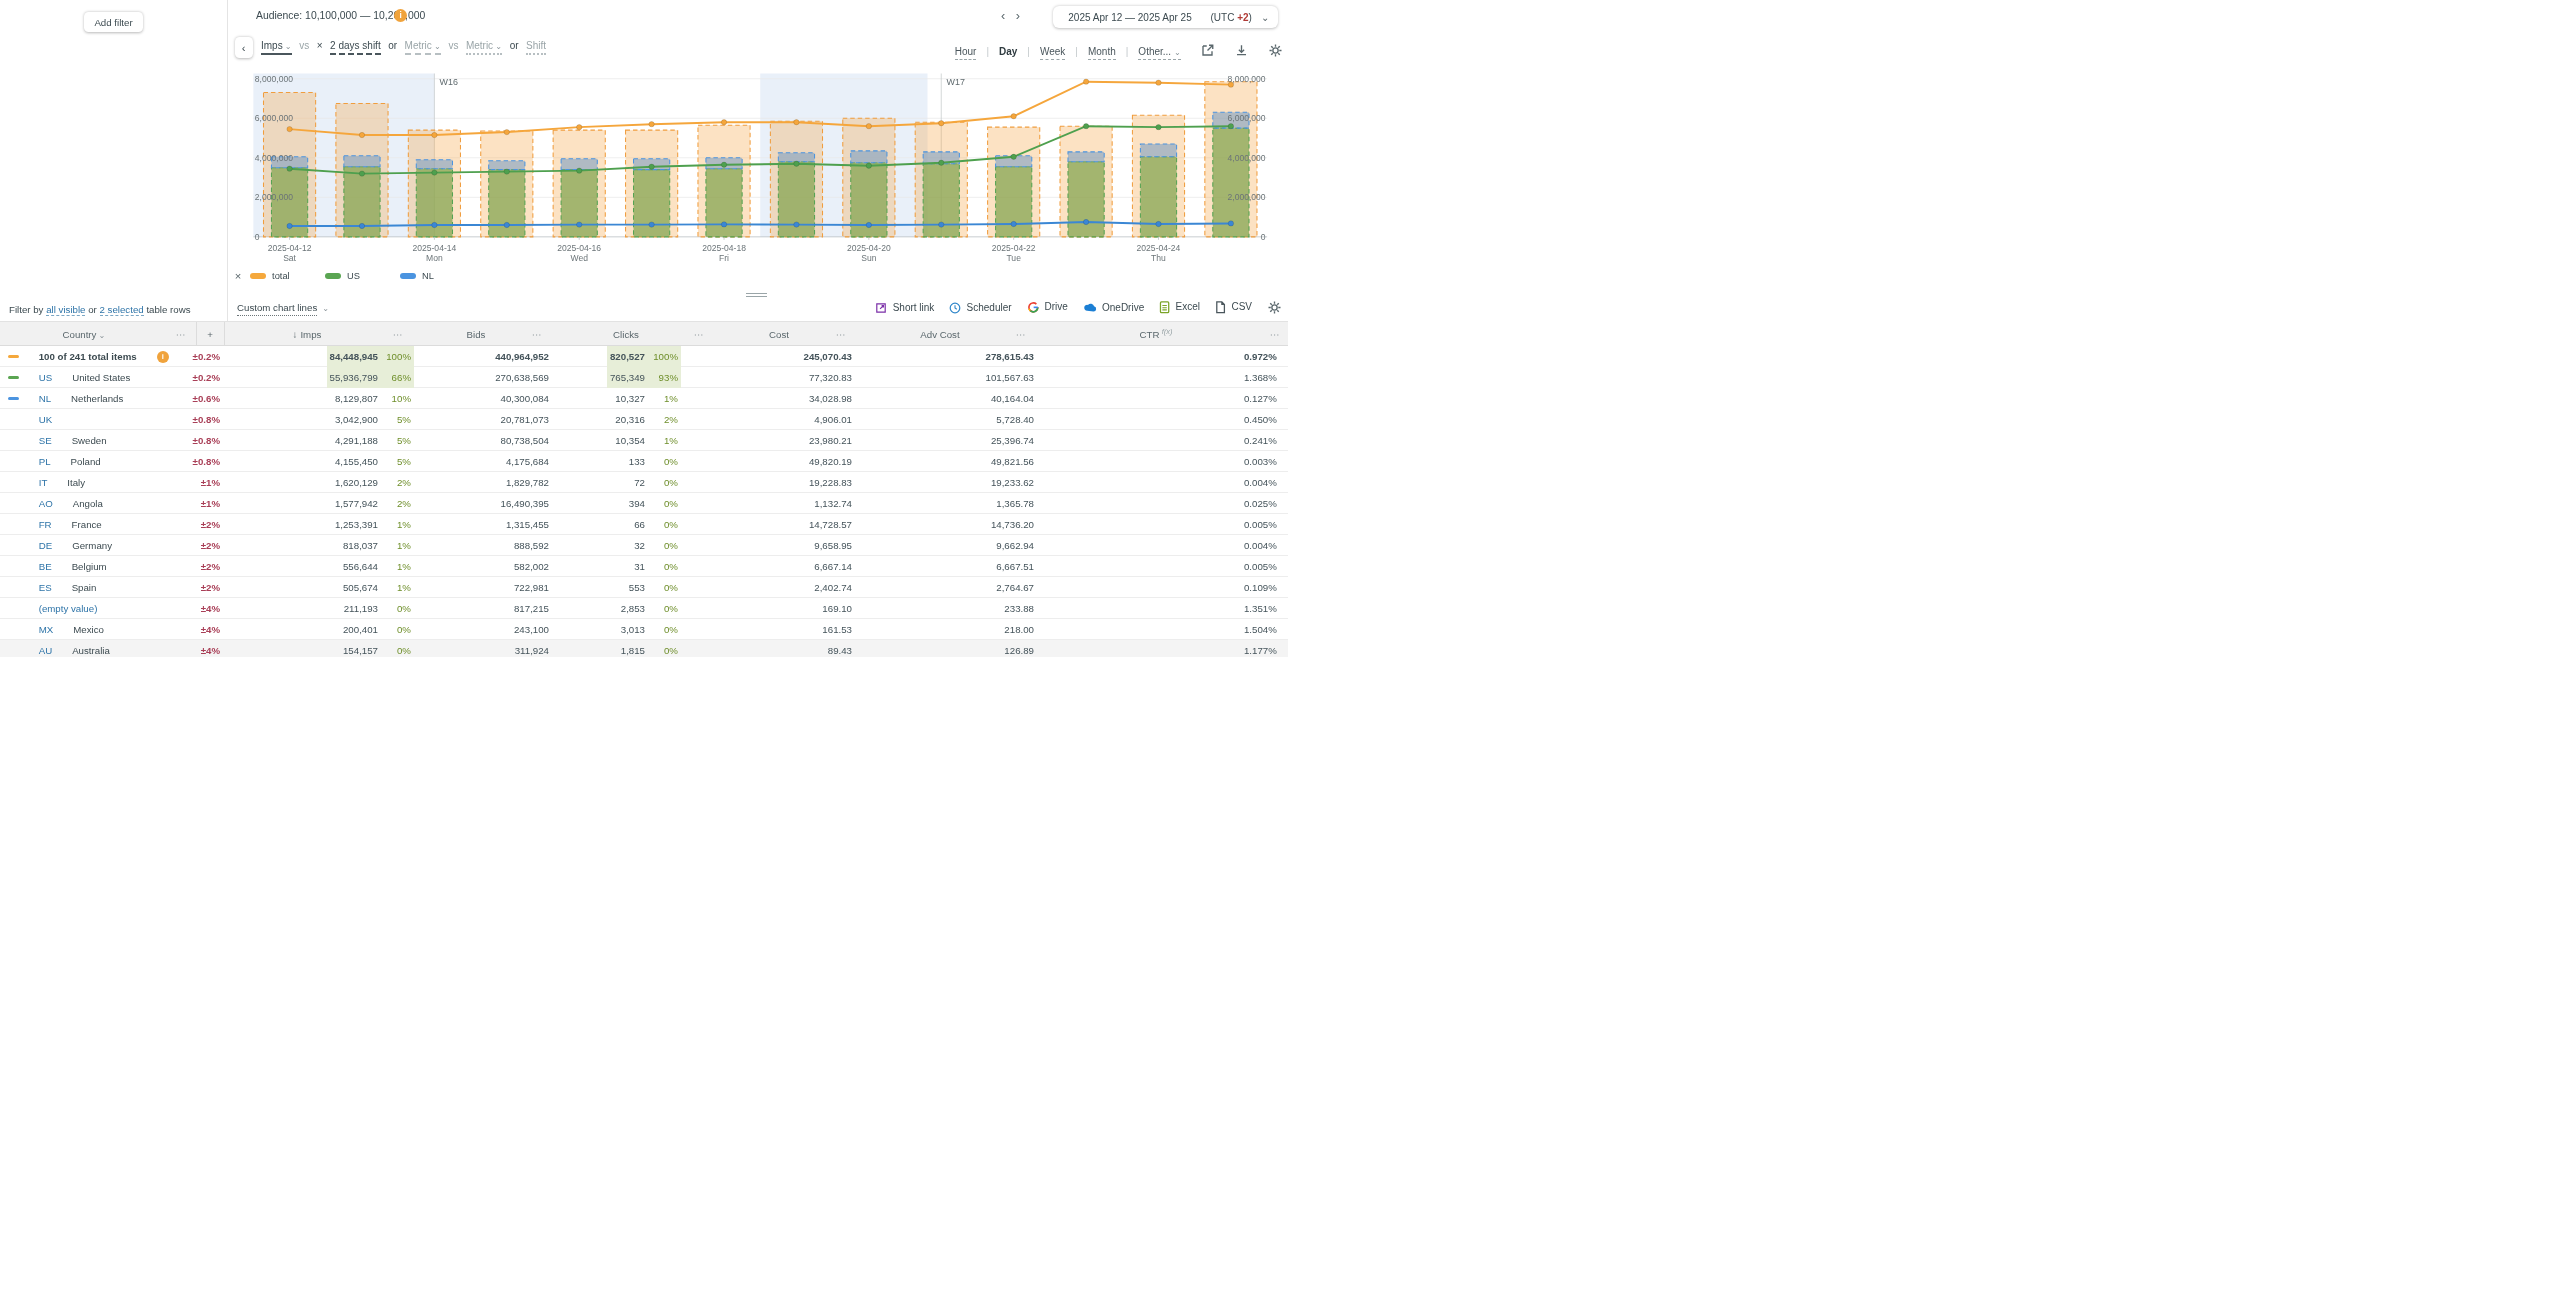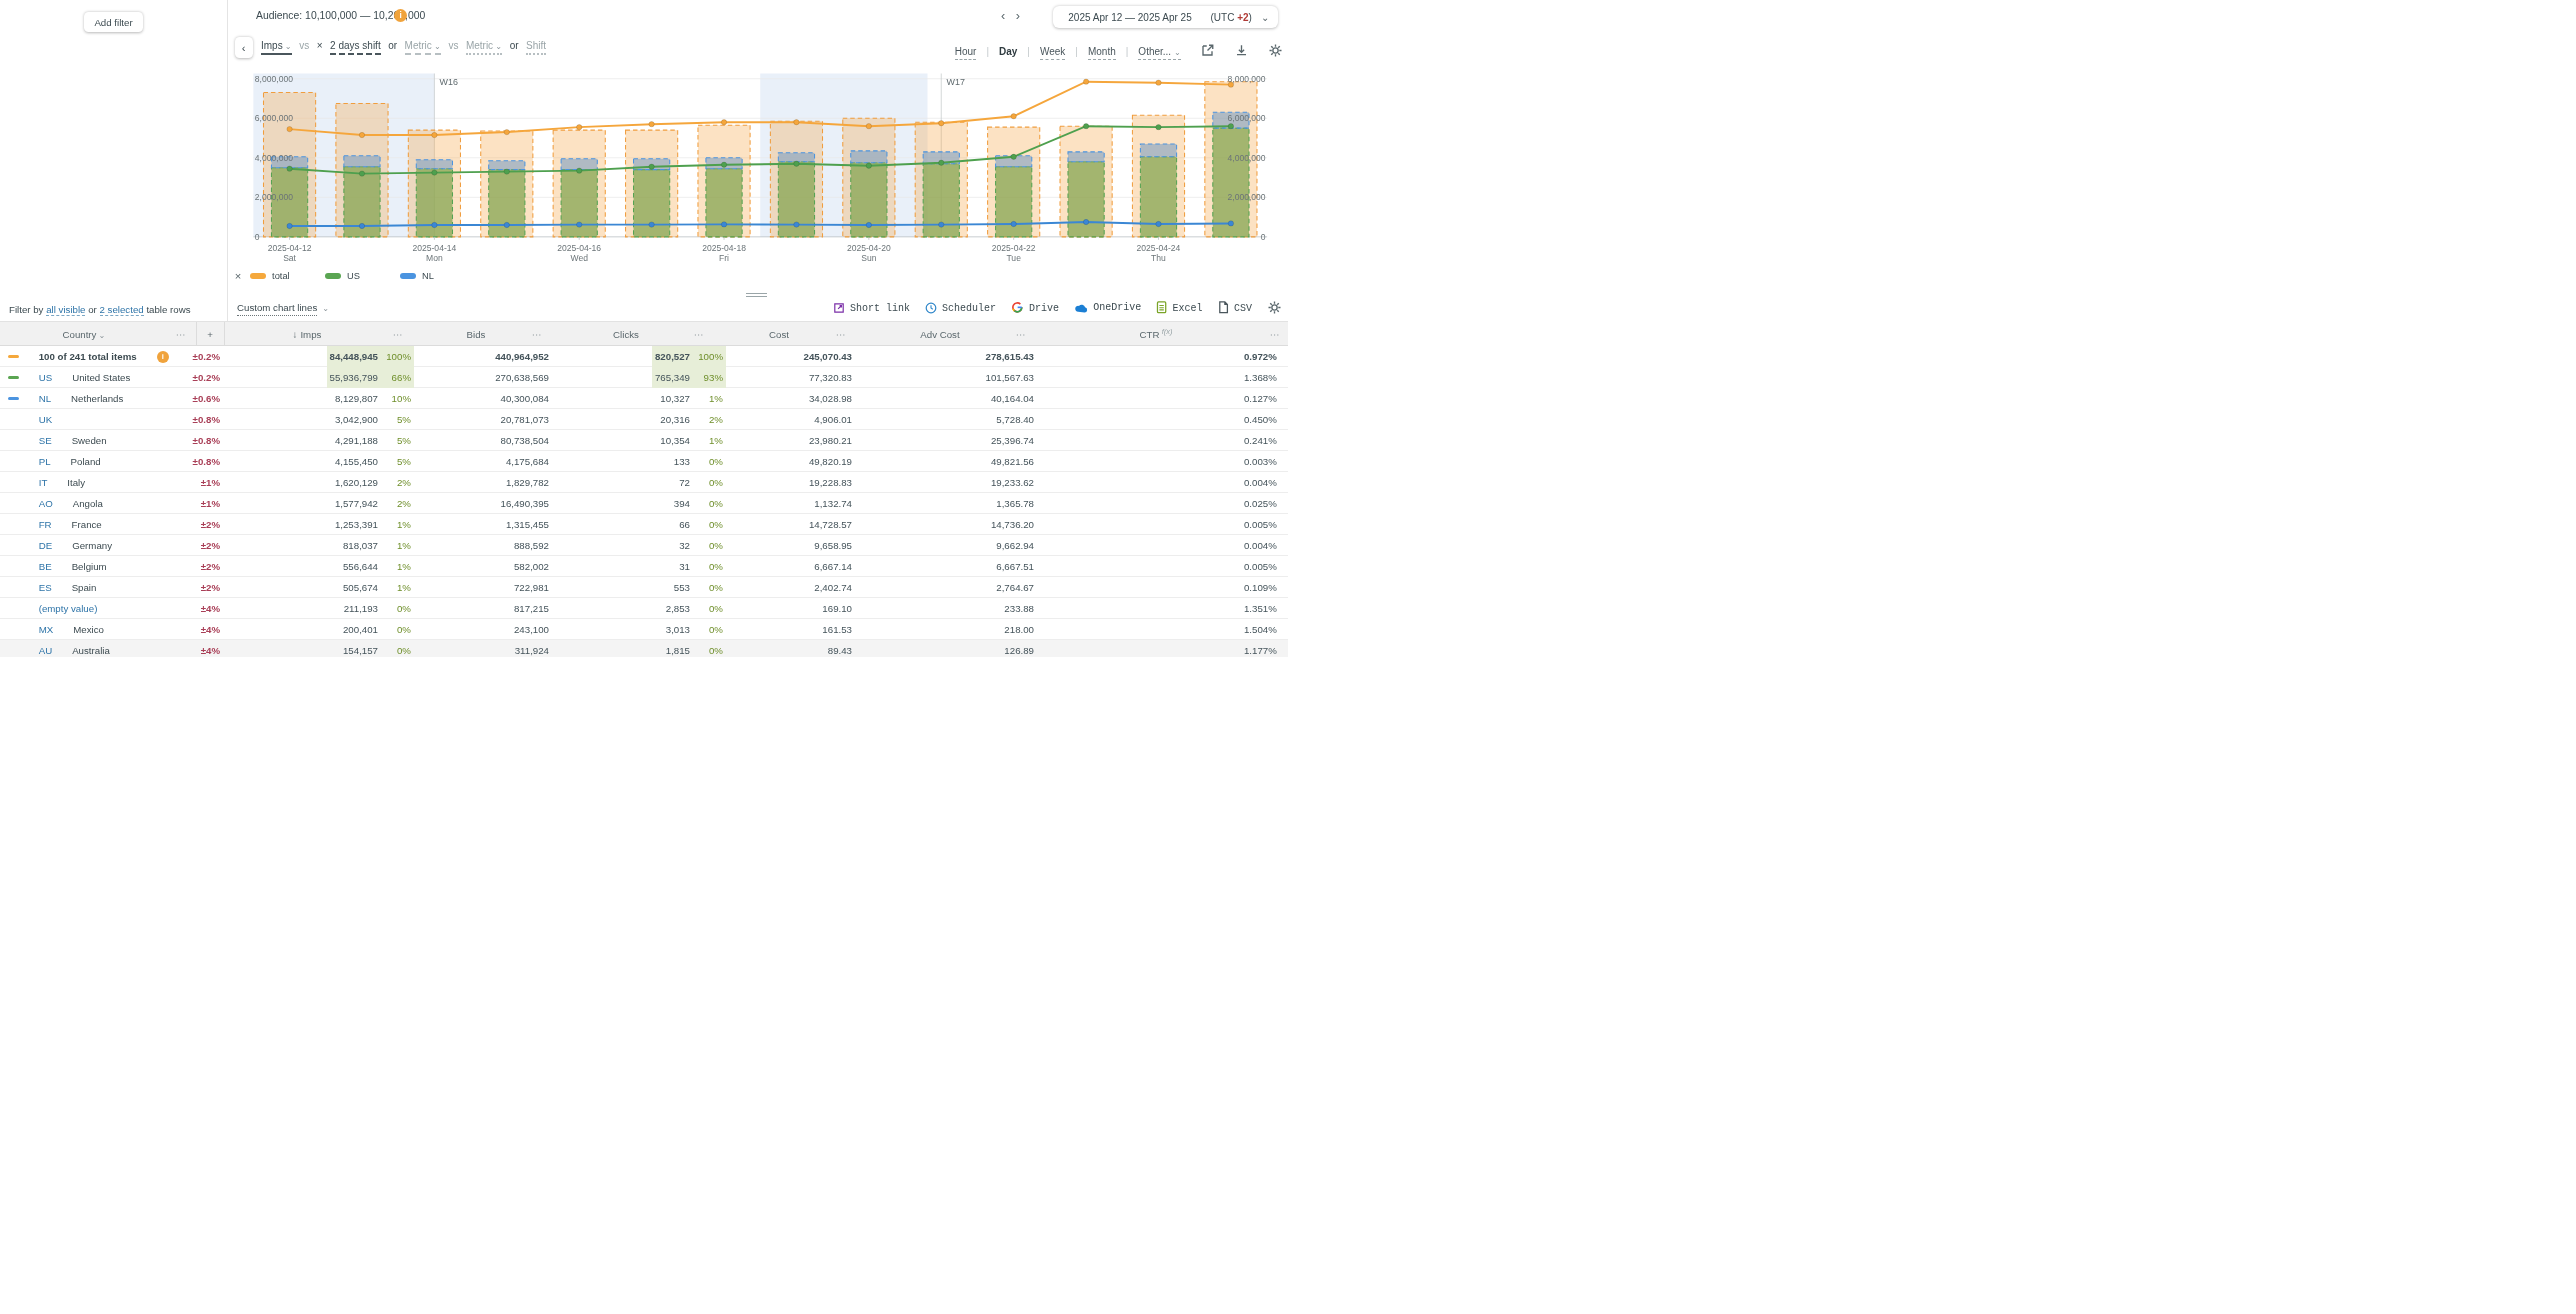--- a/index.html
+++ b/index.html
@@ -66,21 +66,21 @@
   .legend-close { cursor:pointer; color:#5a676c; font-size:11.2px; width:15px; }
   .legend-item { display:flex; align-items:center; gap:6px; cursor:pointer; width:75px; }
   .legend-item .sw { width:16.4px; height:6px; border-radius:3px; }
   .drag-handle { position:absolute; left:518px; top:291px; cursor:row-resize; }
   .drag-handle i { display:block; width:21px; height:0; border-top:1.5px solid #9aa5a8; margin:2.2px 0; }
 
   .custom-lines { position:absolute; left:9px; top:302px; font-size:9.7px; cursor:pointer; }
   .custom-lines .lbl { border-bottom:0.7px dotted #6b7478; padding-bottom:1.5px; }
   .export-row { position:absolute; right:6px; top:300px; display:flex; align-items:center; gap:15px;
                 font-size:10px; color:#3c4a50; }
-  .export-item { display:flex; align-items:flex-end; gap:5.2px; cursor:pointer;font-family:Liberation Mono, monospace; }
+  .export-item { display:flex; align-items:flex-start; gap:5.2px; cursor:pointer; }
   .export-item svg { display:block; }
 
   
   .tbl { position:absolute; left:0; top:321px; width:1288px; }
   .tbl-head { position:relative; height:25px; background:#f1f1f1; border-top:0.7px solid #e2e2e2;
               border-bottom:0.7px solid #dcdcdc; color:#5a676c; font-size:9.7px; }
   .th { position:absolute; top:0; height:25px; display:flex; align-items:center; cursor:pointer;
         transform:translateX(-50%); white-space:nowrap; }
   .th .fx { font-style:italic; font-size:7.5px; color:#9aa5a8; position:relative; top:-3px; margin-left:2.2px; }
   .th-dots { color:#8a9499; letter-spacing:0.7px; }
@@ -101,21 +101,21 @@
   .row-info { width:12px; height:12px; border-radius:50%; background:#f0a33c; color:#fff; font-size:7.5px;
               font-weight:bold; display:flex; align-items:center; justify-content:center; }
   .delta { color:#a93f57; font-weight:bold; }
   .num { color:#44535a; }
   .pct { color:#6f8f2b; width:27px; text-align:right; }
   .grp { justify-content:flex-end; gap:6px; padding:0 3px; }
   .grp.hl { background:#e7eed8; }
   .r-delta { right:1068px; width:82px; justify-content:flex-end; }
   .r-imps  { right:874px; }
   .r-bids  { right:739px;  justify-content:flex-end; }
-  .r-clicks{ right:562px; }
+  .r-clicks{ right:607px; }
   .r-cost  { right:436px;  justify-content:flex-end; }
   .r-adv   { right:254px;  justify-content:flex-end; }
   .r-ctr   { right:11.2px;   justify-content:flex-end; }
 </style>
 </head>
 <body>
 
 <div class="app">
 
   <div class="left-col">

